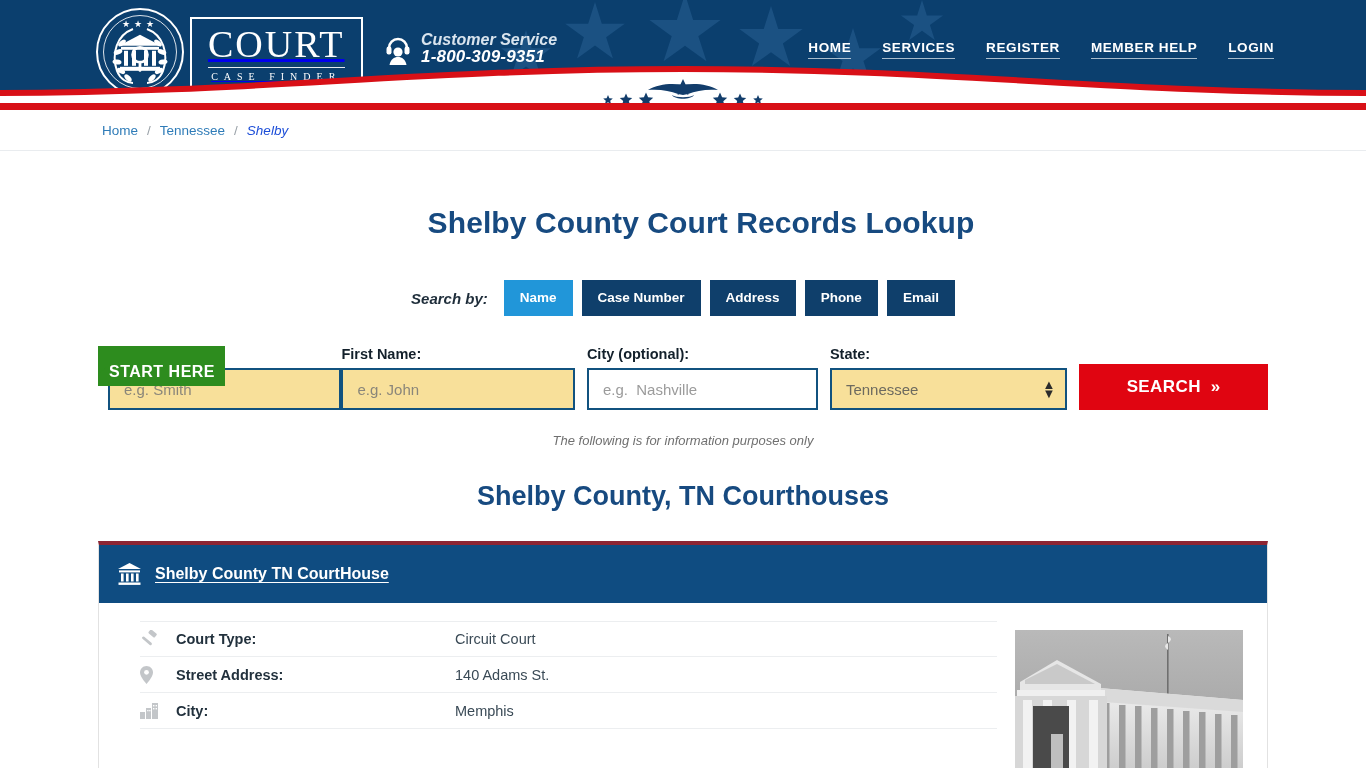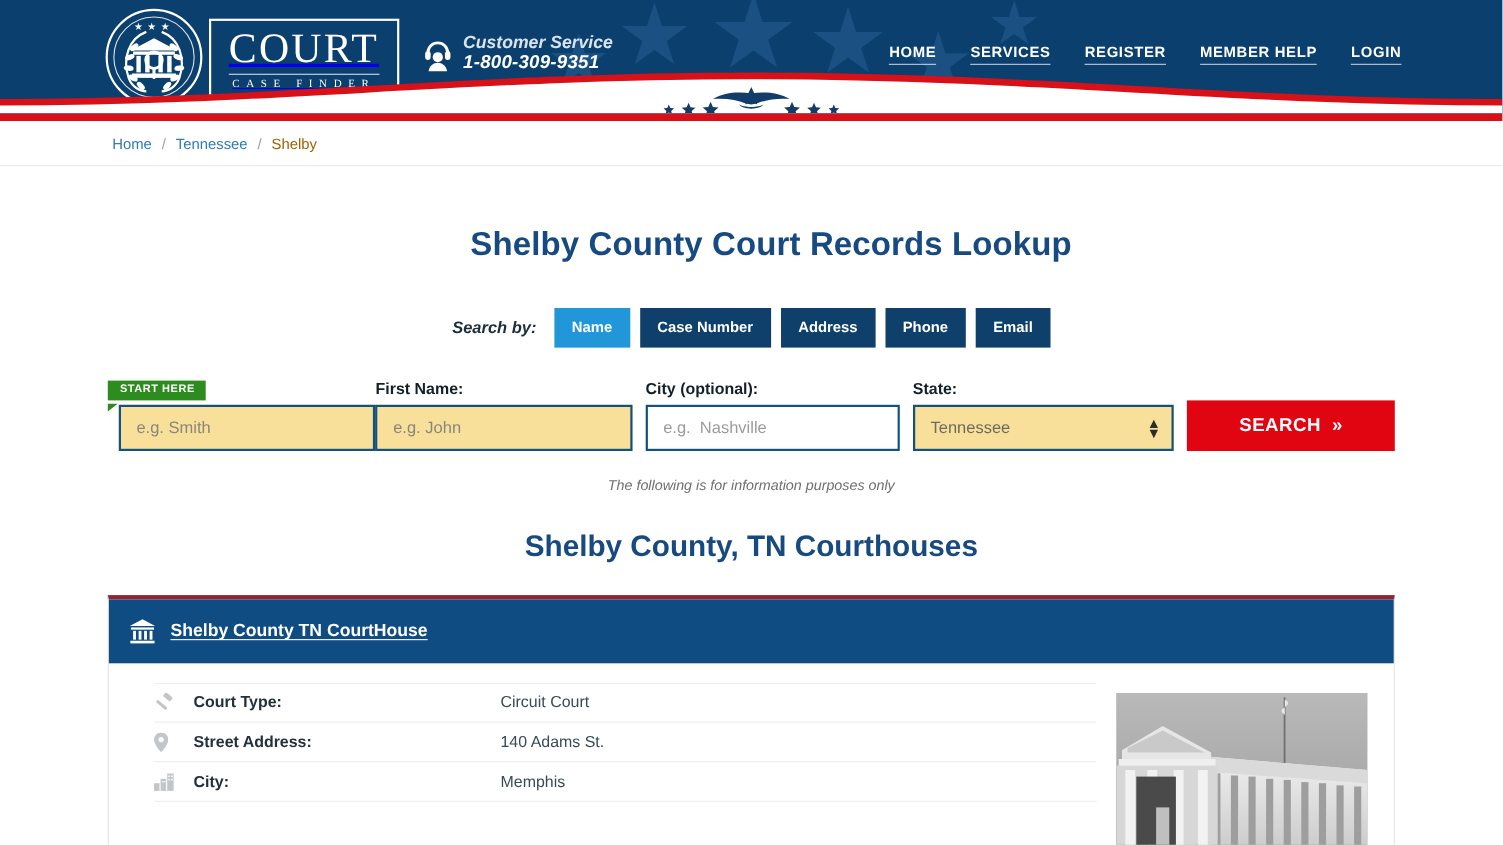--- a/index.html
+++ b/index.html
@@ -127,21 +127,21 @@
   .crumb-bar {
     height: 41px;
     border-bottom: 1px solid #e9ecef;
     display: flex; align-items: center;
     padding-left: 102px;
     background: #fff;
   }
   .crumb-bar a, .crumb-bar span { font-size: 13.5px; }
   .crumb-bar a { color: #2f7cb8; text-decoration: none; }
   .crumb-sep { color: #9aa2a8; margin: 0 9px; }
-  .crumb-cur { color: #a16207; }
+  .crumb-cur { color: #1d4ed8; font-style: italic; }
 
   
   .page-title {
     text-align: center;
     margin-top: 55px;
     color: #174a80;
     font-size: 30px;
     font-weight: bold;
     letter-spacing: .1px;
     padding-left: 36px;
@@ -162,22 +162,22 @@
     border: none; cursor: pointer;
     line-height: 15px;
   }
   .tab.active { background: #2196d9; }
 
   
   .form-zone { position: relative; margin-top: 14px; padding: 0 98px; }
   .start-here {
     position: absolute; left: 98px; top: 0;
     background: #2d8c1e; color: #fff;
-    font-size: 10px; font-weight: bold; letter-spacing: .5px;
-    padding: 2px 10px 5px 11px;
+    font-size: 16px; font-weight: bold; letter-spacing: .5px;
+    padding: 17px 10px 5px 11px;
     display: inline-block;
   }
   .start-tail {
     position: absolute; left: 98px; top: 21px;
     width: 0; height: 0;
     border-left: 9px solid #2d8c1e;
     border-bottom: 7px solid transparent;
   }
   .form-row {
     display: flex; align-items: flex-end; gap: 0;

